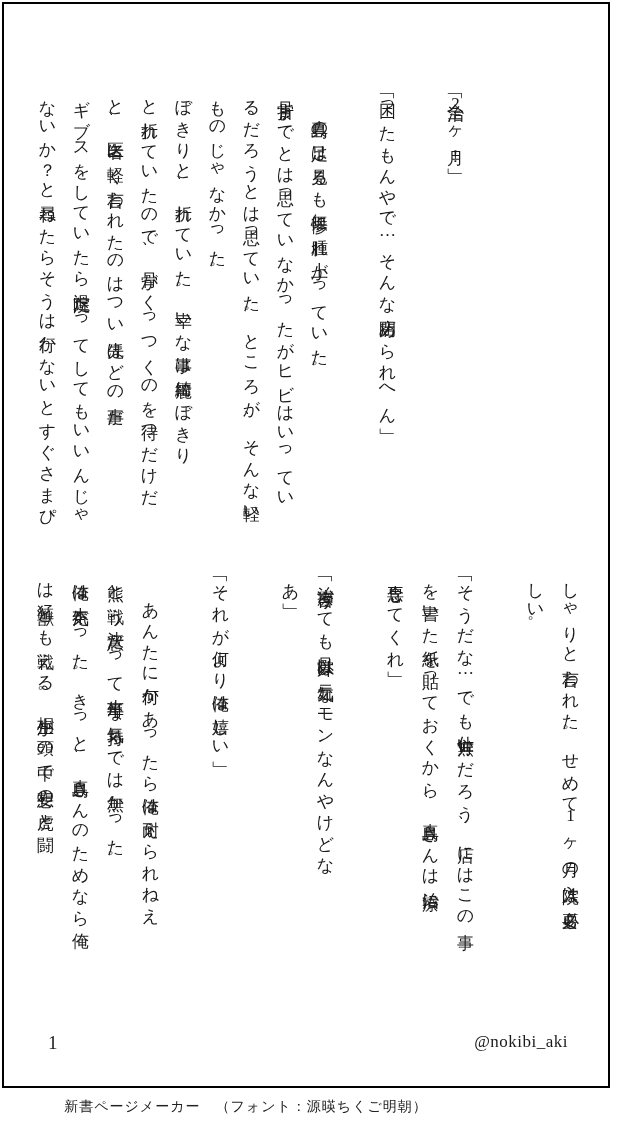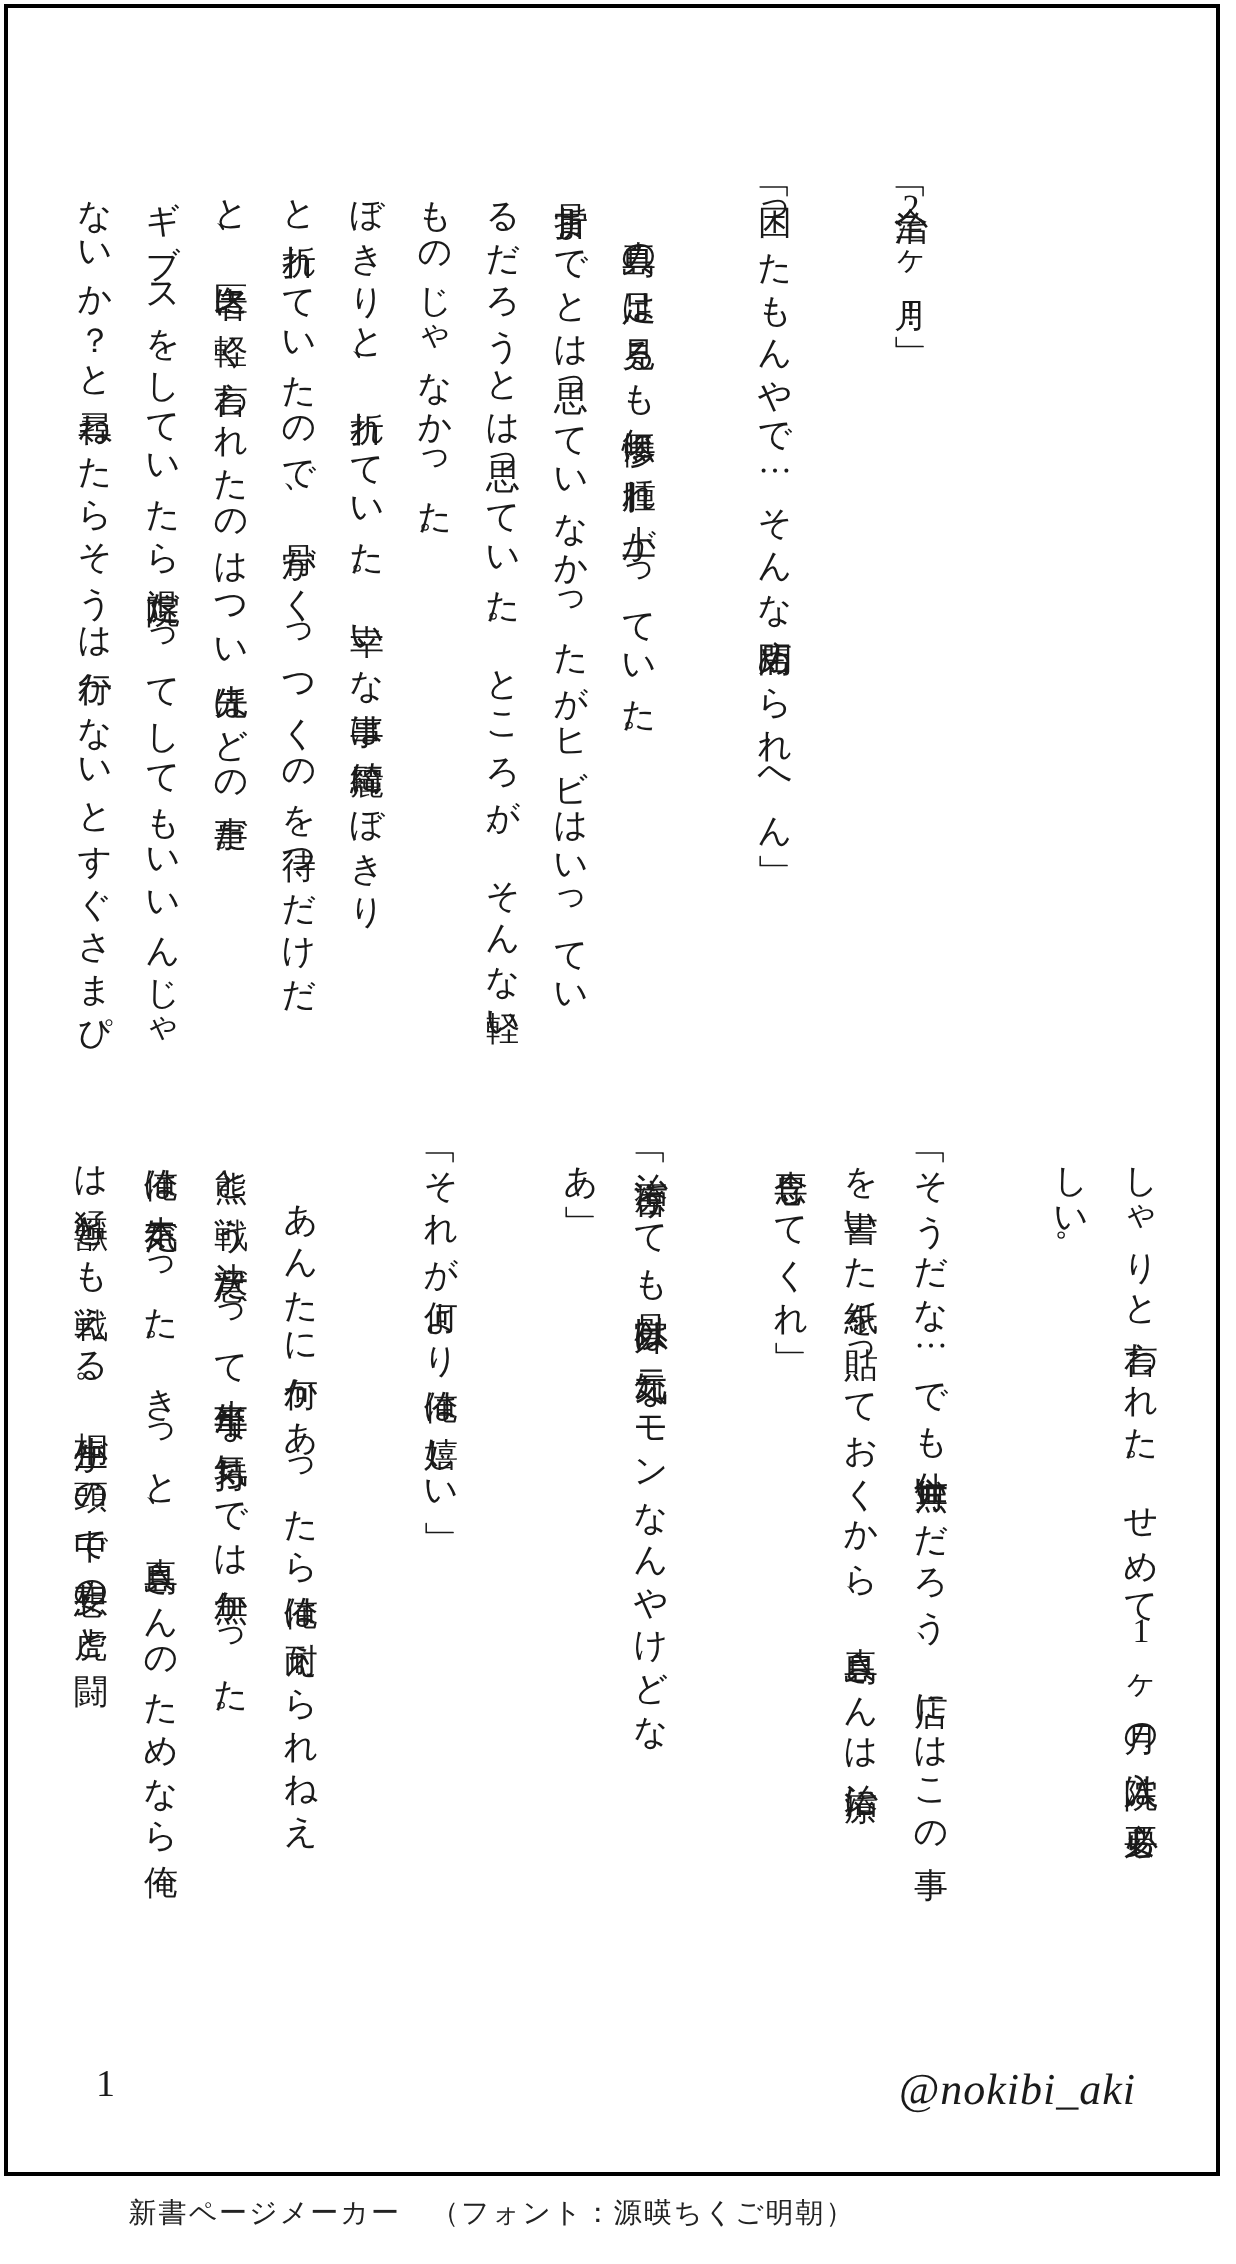--- a/index.html
+++ b/index.html
@@ -56,23 +56,22 @@
     position: absolute;
     left: 44px;
     top: 1028px;
     font-size: 19px;
     letter-spacing: 0.5px;
   }
   .handle {
     position: absolute;
     right: 40px;
     top: 1028px;
-    font-size: 22px;
+    font-size: 17px;
     letter-spacing: 0.5px;
-    font-style: italic;
   }
   .caption {
     position: absolute;
     left: 0;
     top: 1098px;
     width: 492px;
     text-align: center;
     font-size: 14px;
     letter-spacing: 1px;
     color: #222222;

